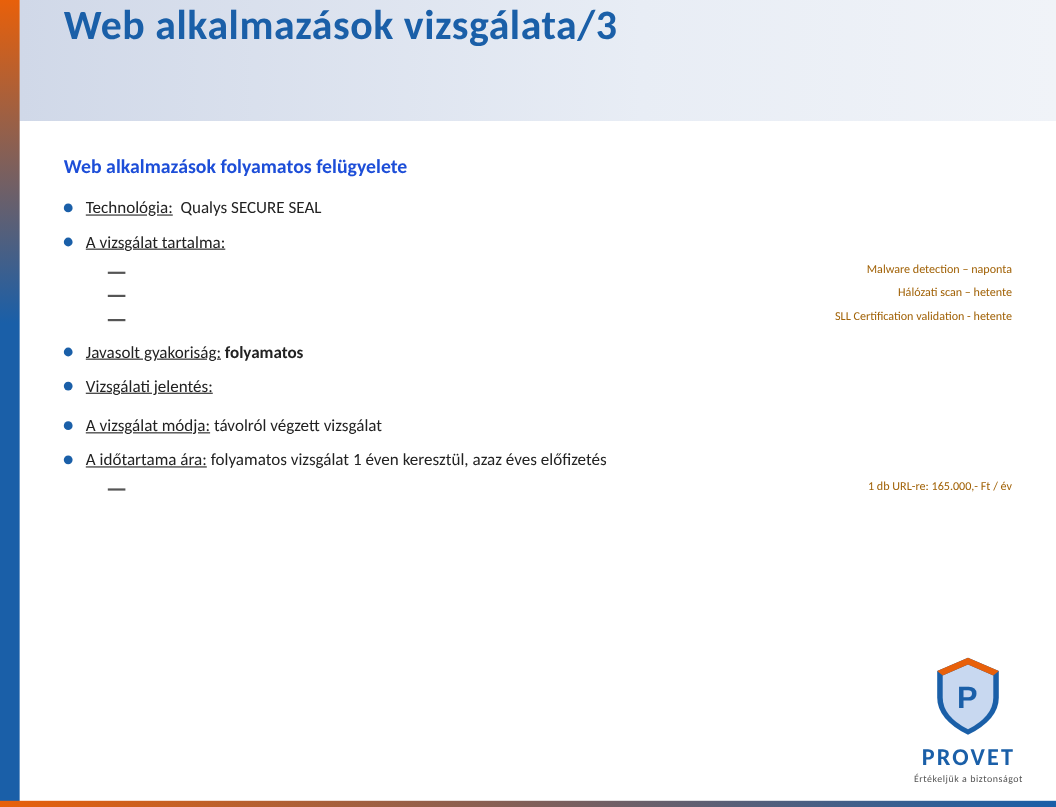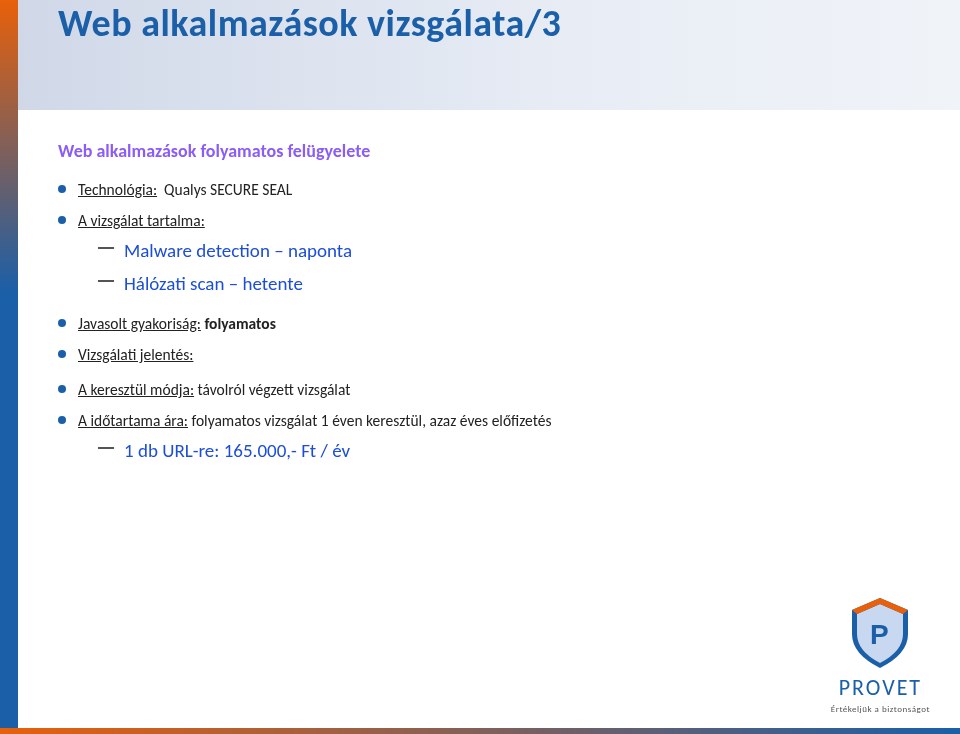--- a/index.html
+++ b/index.html
@@ -51,21 +51,21 @@
       left: 18px;
       right: 0;
       bottom: 0;
       background: #ffffff;
       padding: 30px 40px 20px 40px;
     }
 
     .section-title {
       font-size: 18px;
       font-weight: 700;
-      color: #8b5cf6;
+      color: #1d4ed8;
       margin-bottom: 16px;
     }
 
     .bullet-list {
       list-style: none;
       padding: 0;
     }
 
     .bullet-item {
       display: flex;
@@ -94,23 +94,24 @@
     .sub-list {
       list-style: none;
       padding: 0;
       margin-top: 4px;
     }
 
     .sub-item {
       display: flex;
       align-items: flex-start;
       margin-bottom: 5px;
-      font-size: 19px;
-      color: #1d4ed8;
+      font-size: 11px;
+      color: #a16207;
       padding-left: 20px;
+      text-align: right;
     }
 
     .sub-dash {
       display: inline-block;
       width: 16px;
       height: 2px;
       background: #555;
       margin-top: 10px;
       margin-right: 10px;
       flex-shrink: 0;
@@ -140,21 +141,21 @@
     }
 
     .logo-shield {
       position: relative;
       width: 64px;
       height: 74px;
     }
 
     .logo-text {
       font-size: 22px;
-      font-weight: 400;
+      font-weight: 700;
       color: #1a5fa8;
       letter-spacing: 2px;
       margin-top: 4px;
     }
 
     .logo-tagline {
       font-size: 9px;
       color: #555;
       letter-spacing: 0.5px;
       margin-top: 2px;
@@ -198,20 +199,24 @@
         <span class="underline">A vizsgálat tartalma:</span>
         <ul class="sub-list">
           <li class="sub-item">
             <span class="sub-dash"></span>
             <span class="sub-item-text">Malware detection – naponta</span>
           </li>
           <li class="sub-item">
             <span class="sub-dash"></span>
             <span class="sub-item-text">Hálózati scan – hetente</span>
           </li>
+          <li class="sub-item">
+            <span class="sub-dash"></span>
+            <span class="sub-item-text">SLL Certification validation - hetente</span>
+          </li>
         </ul>
       </span>
     </li>
 
 
     <li class="bullet-item">
       <span class="bullet-dot"></span>
       <span class="bullet-item-text">
         <span class="underline">Javasolt gyakoriság:</span> <span class="bold">folyamatos</span>
       </span>
@@ -222,21 +227,21 @@
       <span class="bullet-item-text">
         <span class="underline">Vizsgálati jelentés:</span>
         <ul class="sub-list">
         </ul>
       </span>
     </li>
 
     <li class="bullet-item">
       <span class="bullet-dot"></span>
       <span class="bullet-item-text">
-        <span class="underline">A keresztül módja:</span> távolról végzett vizsgálat
+        <span class="underline">A vizsgálat módja:</span> távolról végzett vizsgálat
       </span>
     </li>
 
     <li class="bullet-item">
       <span class="bullet-dot"></span>
       <span class="bullet-item-text">
         <span class="underline">A időtartama ára:</span> folyamatos  vizsgálat 1 éven keresztül, azaz éves előfizetés
         <ul class="sub-list">
           <li class="sub-item">
             <span class="sub-dash"></span>

